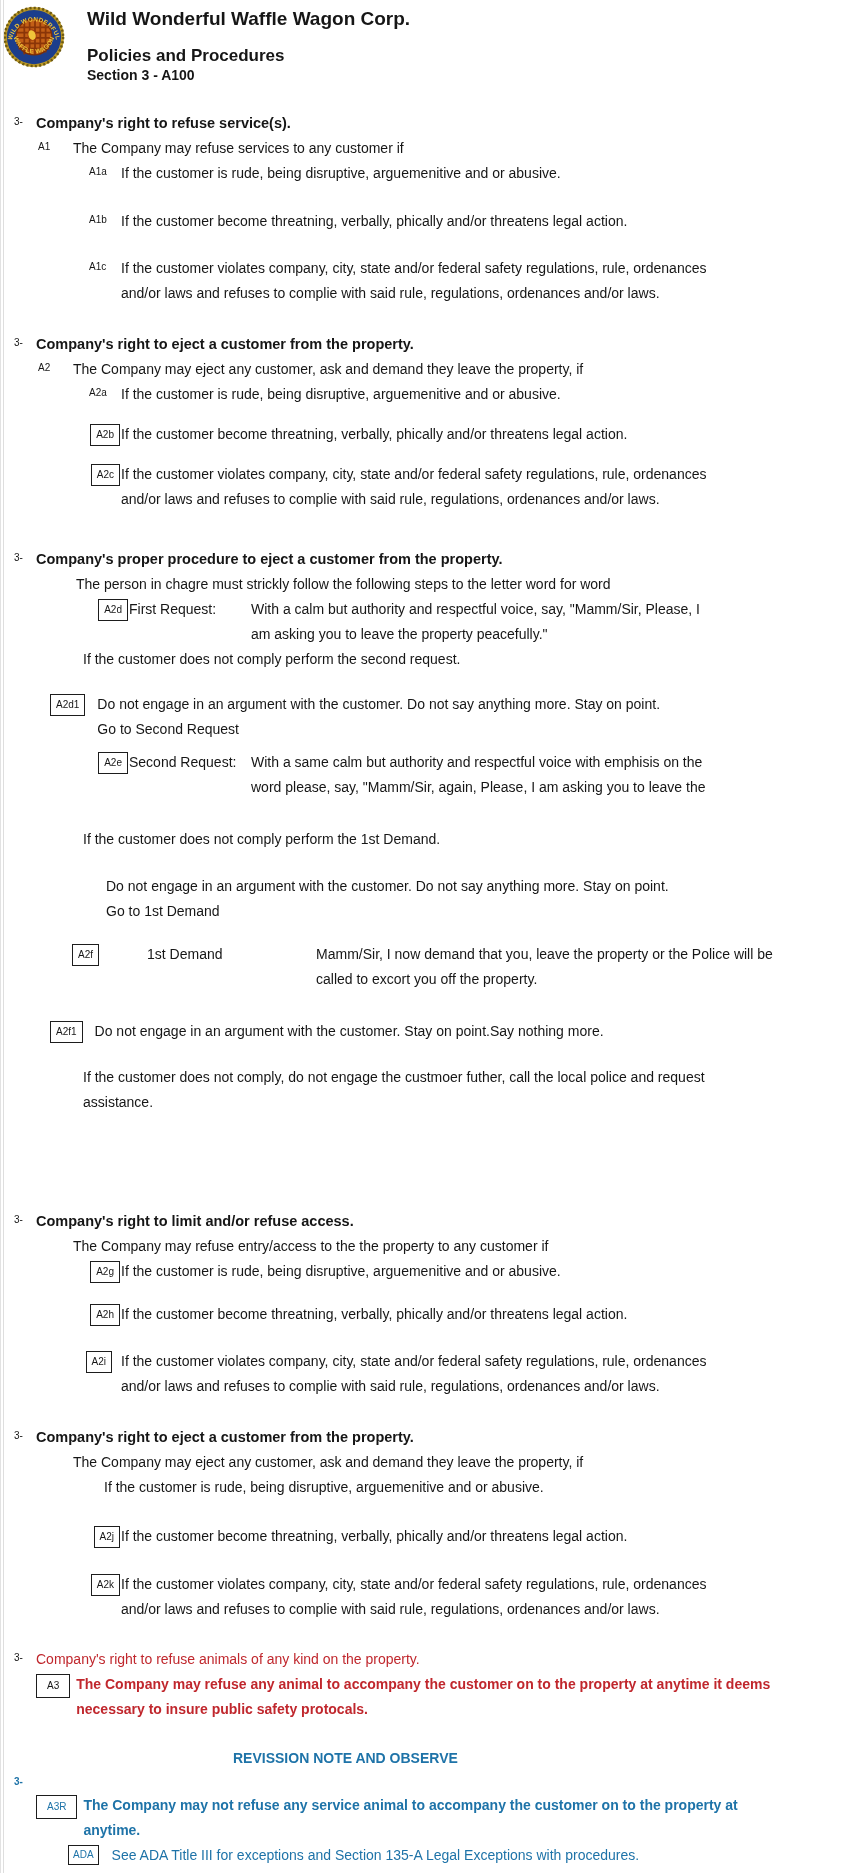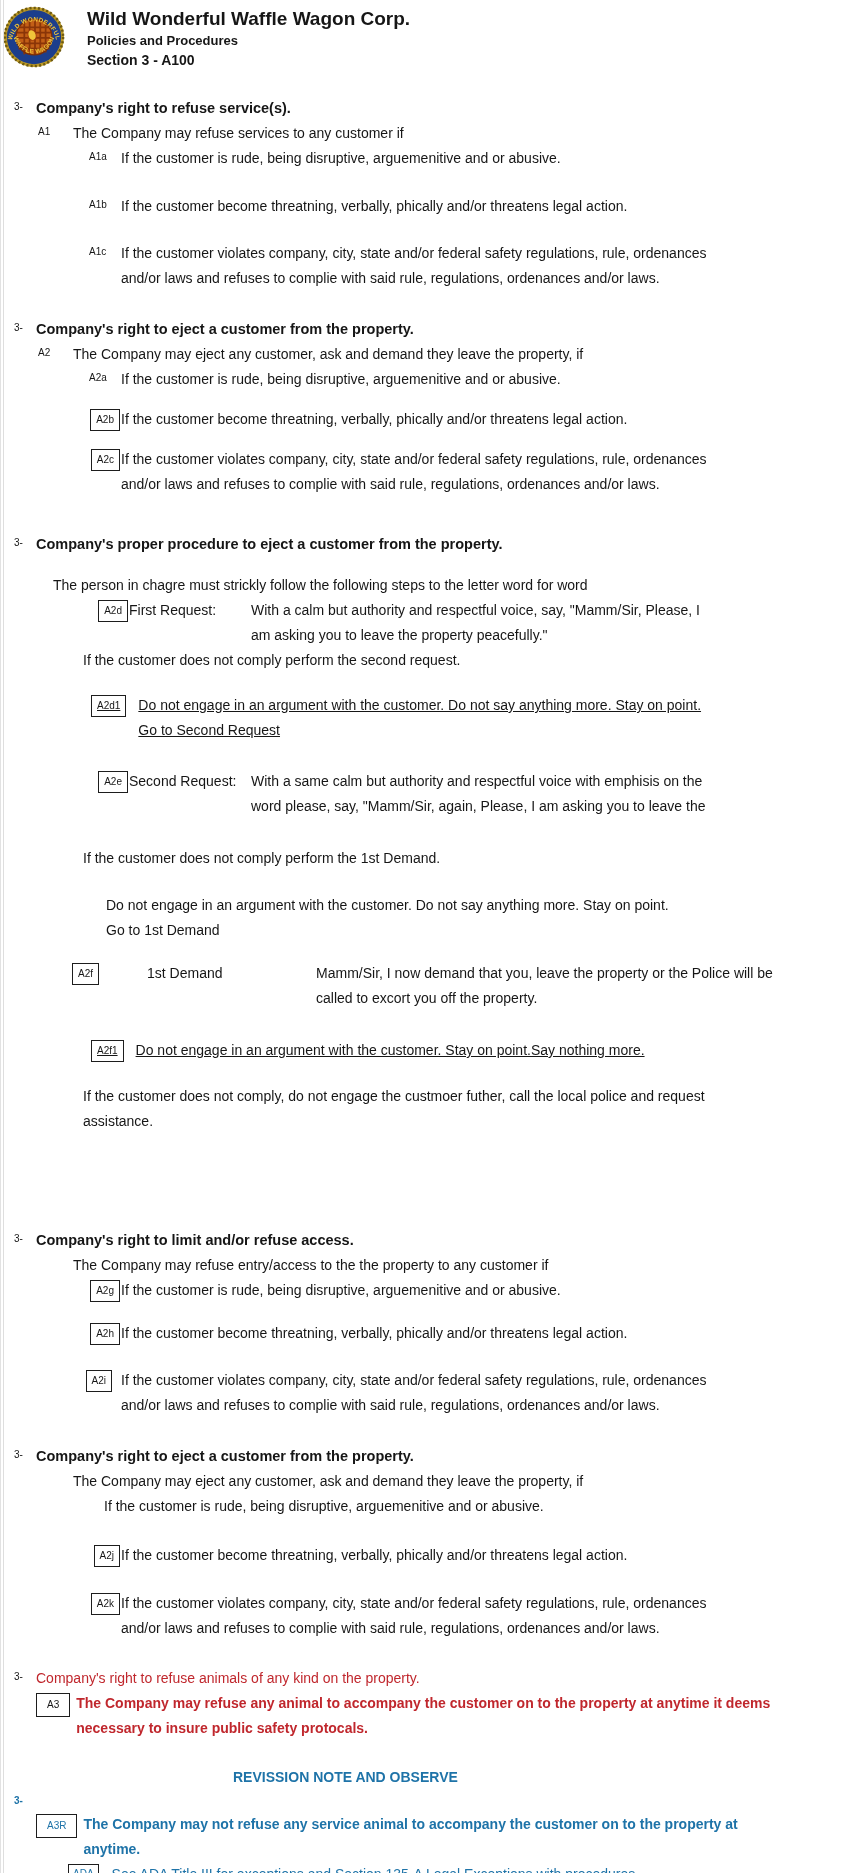--- a/index.html
+++ b/index.html
@@ -12,36 +12,36 @@
     padding:6px 14px 20px 0;
     border-left:1px solid #e2e2e2;
   }
   .gridline{position:absolute;left:2px;top:0;bottom:0;width:1px;background:#dedede;}
 
   
   .hdr{display:flex;align-items:flex-start;padding-left:2px;}
   .logo{flex:0 0 62px;height:62px;margin-right:22px;}
   .titles{padding-top:2px;}
   .t1{font-size:19px;font-weight:bold;line-height:21px;}
-  .t2{font-size:13px;font-weight:bold;line-height:19px;margin-top:2px;}
+  .t2{font-size:17px;font-weight:bold;line-height:19px;margin-top:17px;}
   .t3{font-size:14px;font-weight:bold;line-height:19px;margin-top:1px;}
 
   
   .row{display:flex;align-items:flex-start;font-size:14px;line-height:25px;}
   .sec-head{font-size:14.5px;font-weight:bold;}
   .num{flex:0 0 35px;padding-left:13px;font-size:10px;font-weight:normal;line-height:22px;box-sizing:border-box;}
   .lbl{font-size:10px;line-height:22px;flex:0 0 auto;}
   .l1row .lbl{flex:0 0 35px;}
   .l2row .lbl{flex:0 0 32px;}
   .pl-l1{padding-left:37px;}
   .pl-l2{padding-left:71px;justify-content:flex-end;}
   .pl-note{padding-left:82px;}
   .pl-plain{padding-left:105px;}
   .pl-plain2{padding-left:103px;}
-  .pl-nest{padding-left:90px;text-decoration:underline;}
+  .pl-nest{padding-left:49px;}
   .pl-red{padding-left:35px;}
   .pl-ada{padding-left:67px;}
   .box{
     flex:0 0 auto;border:1px solid #1d1d1d;background:#fff;
     font-size:10px;line-height:12px;padding:4px 5px;margin-top:2px;
     text-align:center;min-width:22px;box-sizing:border-box;
   }
   .box.nest{margin-right:12px;}
   .box.l2b{margin-right:1px;}
   .box.wide{padding:5px 10px;margin-right:6px;}
@@ -58,21 +58,21 @@
   
   .mt-s1h{margin-top:26px;}
   .mt-a1b{margin-top:23px;}
   .mt-a1c{margin-top:22px;}
   .mt-s2h{margin-top:26px;}
   .mt-a2b{margin-top:15px;}
   .mt-a2c{margin-top:15px;}
   .mt-s3h{margin-top:35px;}
   .mt-note1{margin-top:0px;}
   .mt-a2d1{margin-top:20px;}
-  .mt-a2e{margin-top:26px;}
+  .mt-a2e{margin-top:8px;}
   .mt-note2{margin-top:27px;}
   .mt-plain{margin-top:22px;}
   .mt-a2f{margin-top:18px;gap:47px;}
   .mt-a2f1{margin-top:27px;}
   .mt-note3{margin-top:21px;}
   .mt-s4h{margin-top:94px;}
   .mt-a2h{margin-top:18px;}
   .mt-a2i{margin-top:22px;gap:8px;}
   .mt-s5h{margin-top:26px;}
   .mt-a2j{margin-top:24px;}
@@ -171,21 +171,21 @@
     <span class="txt">
       <div>If the customer violates company, city, state and/or federal safety regulations, rule, ordenances</div>
       <div>and/or laws and refuses to complie with said rule, regulations, ordenances and/or laws.</div>
     </span>
   </div>
 
   <div class="row sec-head mt-s3h">
     <span class="num">3-</span>
     <span class="txt">Company's proper procedure to eject a customer from the property.</span>
   </div>
-  <div class="row" style="padding-left:52px;margin-top:16px;">
+  <div class="row" style="padding-left:75px;">
     <span class="txt">The person in chagre must strickly follow the following steps to the letter word for word</span>
   </div>
   <div class="row pl-l2">
     <span class="box l2b">A2d</span>
     <span class="term">First Request:</span>
     <span class="desc">
       <div>With a calm but authority and respectful voice, say, "Mamm/Sir, Please, I</div>
       <div>am asking you to leave the property peacefully."</div>
     </span>
   </div>

